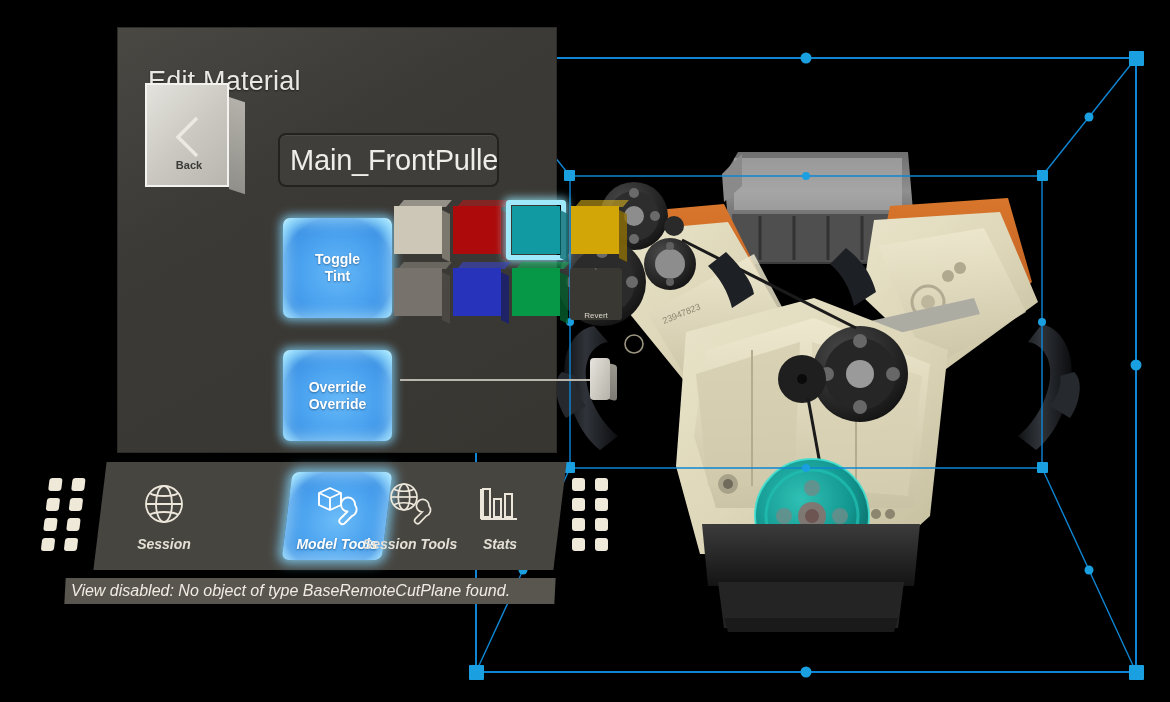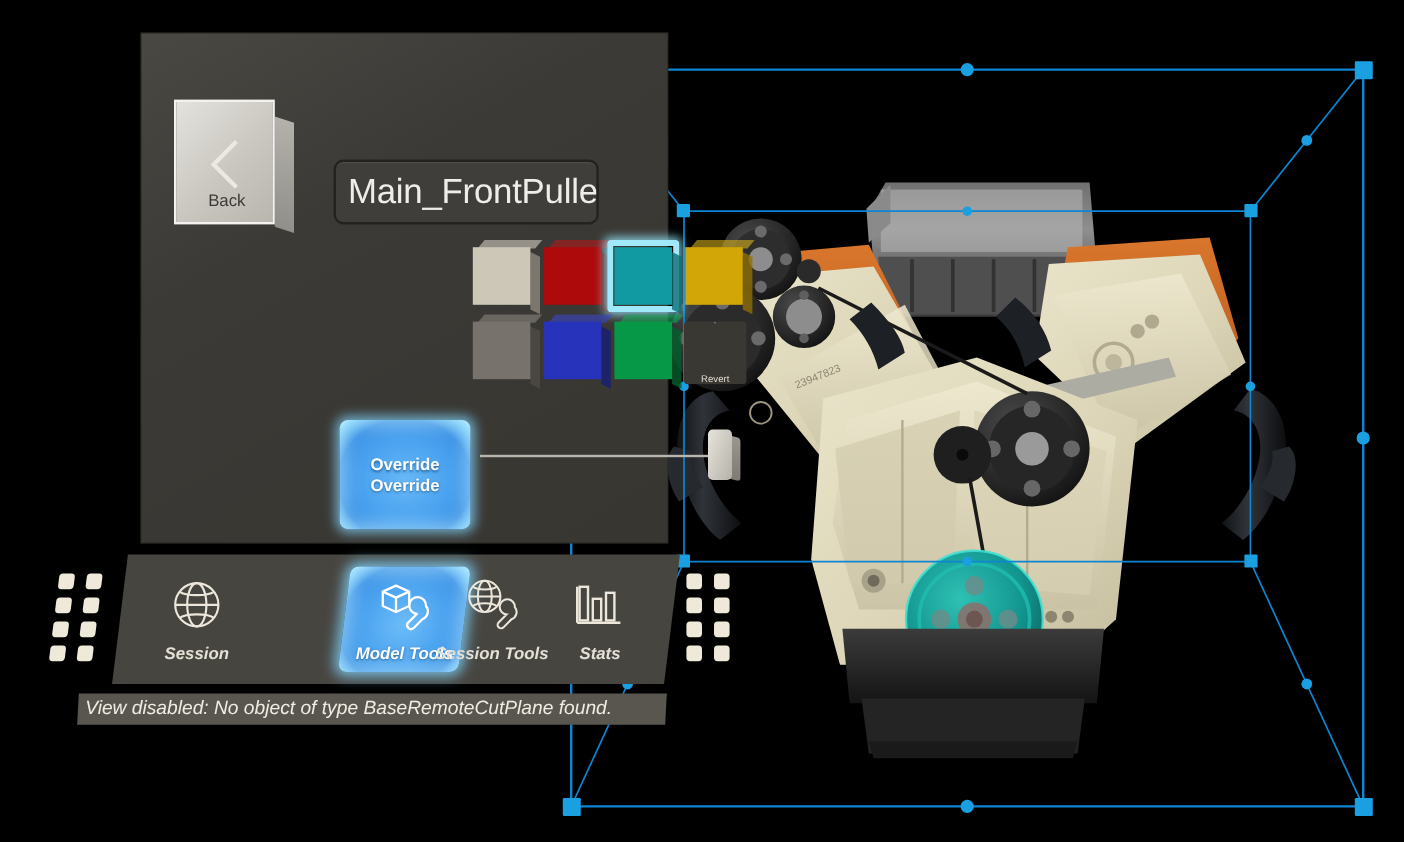--- a/index.html
+++ b/index.html
@@ -40,21 +40,21 @@
   .tile3d-side2 {
     position:absolute; left:84px; top:14px; width:16px; height:92px;
     background: linear-gradient(180deg,#b3b1aa,#918f89);
     transform: skewY(18deg); transform-origin: left top;
   }
   .back-chevron {
     position:absolute; left:26px; top:30px; width:30px; height:44px;
   }
   .back-label {
     position:absolute; left:0; top:74px; width:84px; text-align:center;
-    font-size:14px; font-weight:normal; color:#3b3a36;
+    font-size:11px; font-weight:bold; color:#3b3a36;
   }
 
   
   #material-name-field {
     position:absolute; left:160px; top:105px; width:221px; height:54px;
     background:#403e3a; border:2px solid #23221f; border-radius:8px;
     display:flex; align-items:center; padding-left:10px;
     font-size:29px; color:#eeede8; letter-spacing:-.2px;
     overflow:hidden; white-space:nowrap;
     box-shadow: inset 0 1px 0 rgba(255,255,255,.07);
@@ -349,33 +349,38 @@
       <circle cx="1042" cy="322" r="4"></circle>
       <circle cx="523" cy="117" r="4.5"></circle>
       <circle cx="1089" cy="117" r="4.5"></circle>
       <circle cx="523" cy="570" r="4.5"></circle>
       <circle cx="1089" cy="570" r="4.5"></circle>
     </g>
   </svg>
 
   <div id="material-panel">
 
+    <div class="panel-title">Edit Material</div>
 
     <div id="back-button">
       <div class="tile3d-side2"></div>
       <div class="tile3d-face">
         <svg class="back-chevron" viewBox="0 0 30 44" xmlns="http://www.w3.org/2000/svg">
           <polyline points="24,3 5,22 24,41" fill="none" stroke="#ece9e1" stroke-width="3.5"></polyline>
         </svg>
         <div class="back-label">Back</div>
       </div>
     </div>
 
     <div id="material-name-field" title="Material name">Main_FrontPulley</div>
 
+    <div class="glow-btn" id="toggle-tint-button">
+      <span>Toggle</span>
+      <span>Tint</span>
+    </div>
 
     <div id="swatch-grid">
       <div class="swatch-cube" style="left:0px;top:0px;">
         <div class="swatch-top" style="background:#e0dace;"></div>
         <div class="swatch-side" style="background:#8e897d;"></div>
         <div class="swatch-face" style="background:#cdc7b8;"></div>
       </div>
       <div class="swatch-cube" style="left:59px;top:0px;">
         <div class="swatch-top" style="background:#c01515;"></div>
         <div class="swatch-side" style="background:#6d0606;"></div>

